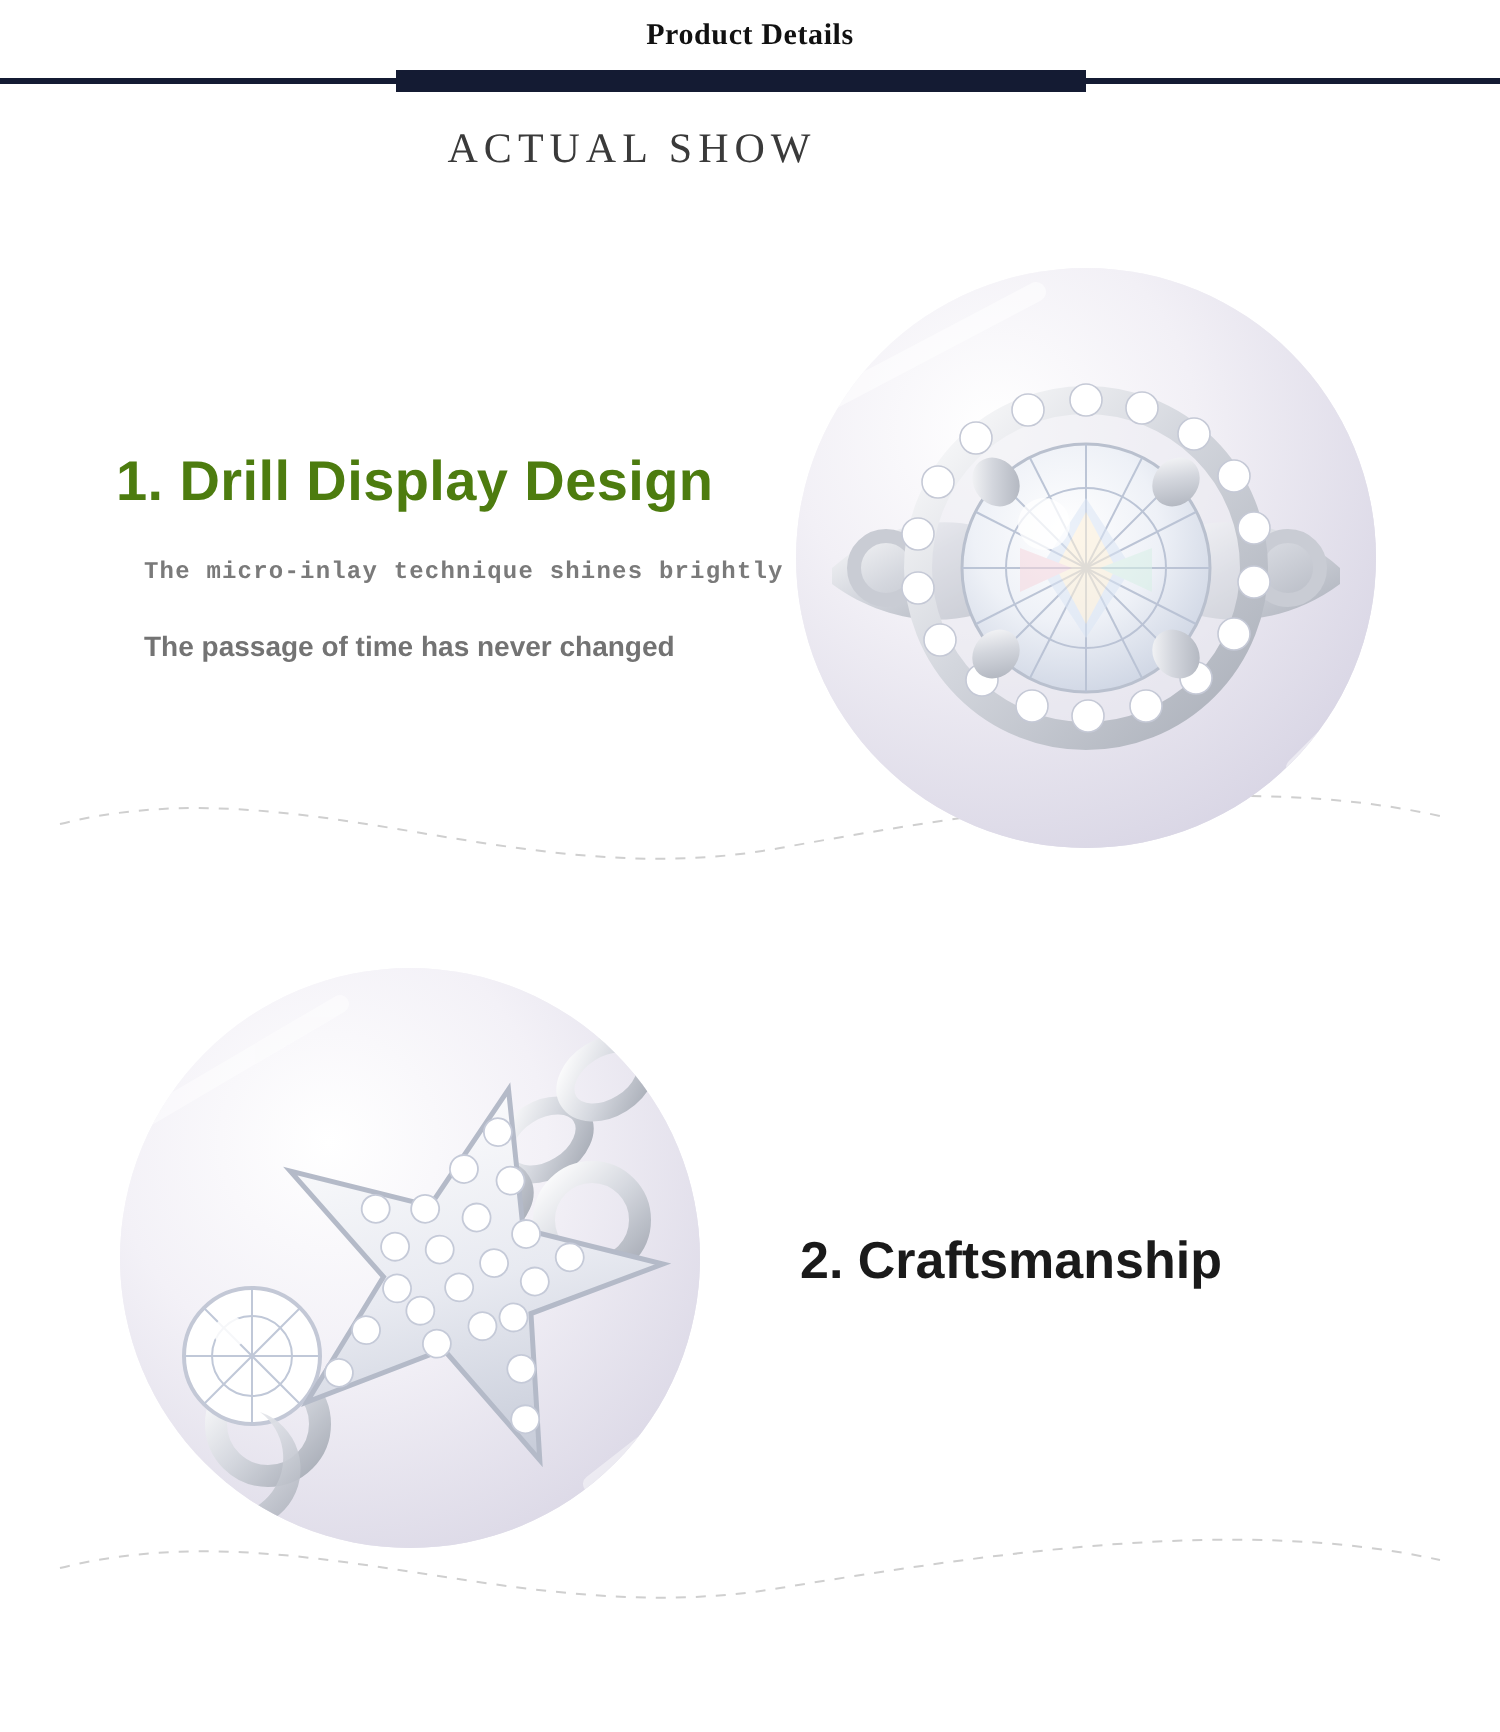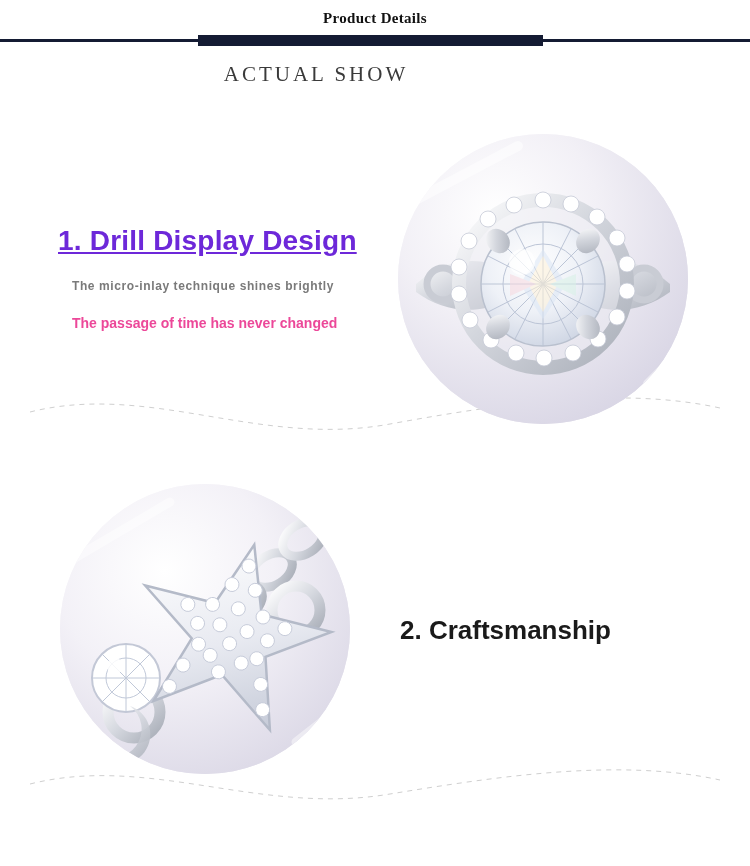--- a/index.html
+++ b/index.html
@@ -72,37 +72,36 @@
   }
   .s1-text {
     position: absolute;
     left: 58px;
     top: 110px;
     width: 350px;
   }
   .s1-heading {
     font-size: 28px;
     font-weight: bold;
-    color: #6d28d9;
+    color: #4d7c0f;
     letter-spacing: 0.2px;
     margin: 0 0 22px 0;
     font-family: "Liberation Sans", sans-serif;
-    text-decoration: underline;
   }
   .s1-line1 {
     font-size: 12px;
     color: #7a7a7a;
     letter-spacing: 0.6px;
     margin: 0 0 22px 14px;
     font-weight: bold;
-    font-family: Liberation Sans, sans-serif;
+    font-family: Liberation Mono, monospace;
   }
   .s1-line2 {
     font-size: 14px;
-    color: #ec4899;
+    color: #737373;
     font-weight: bold;
     margin: 0 0 22px 14px;
   }
   .s1-line3 {
     font-size: 14px;
     color: #1c1c1c;
     font-weight: bold;
     margin: 0 0 0 14px;
   }
 

